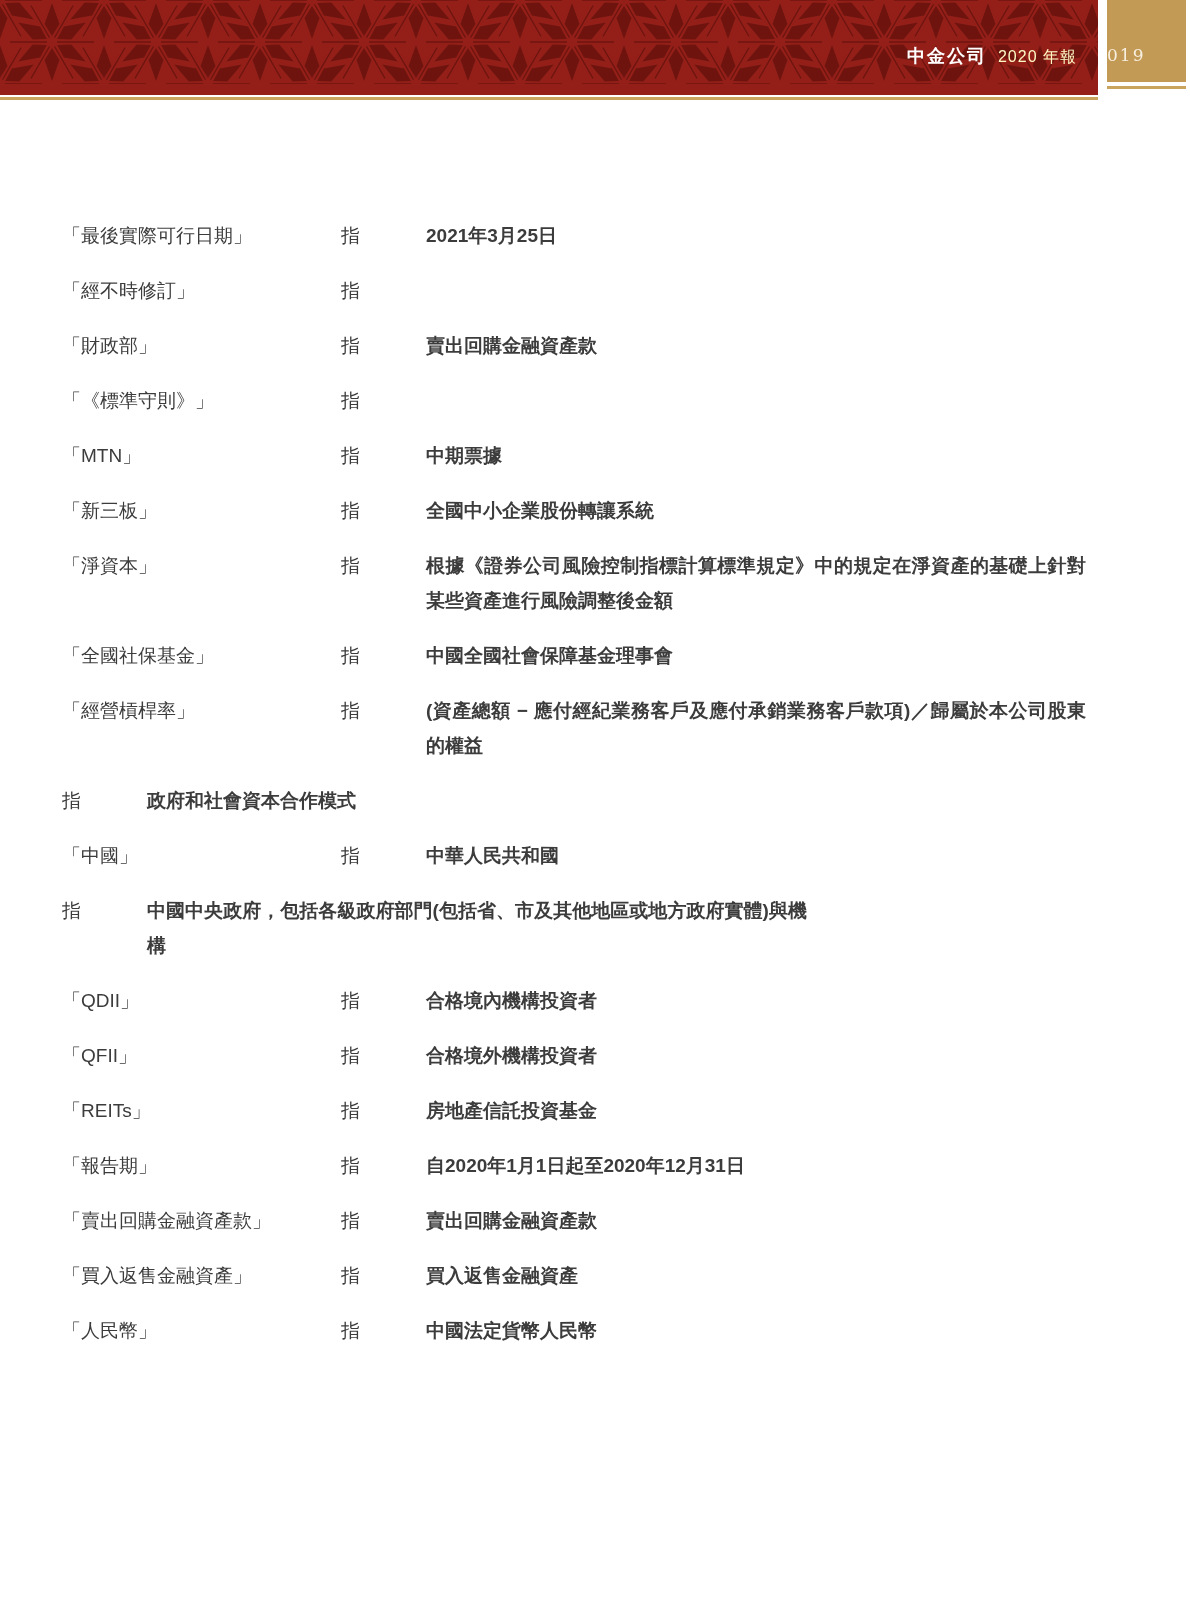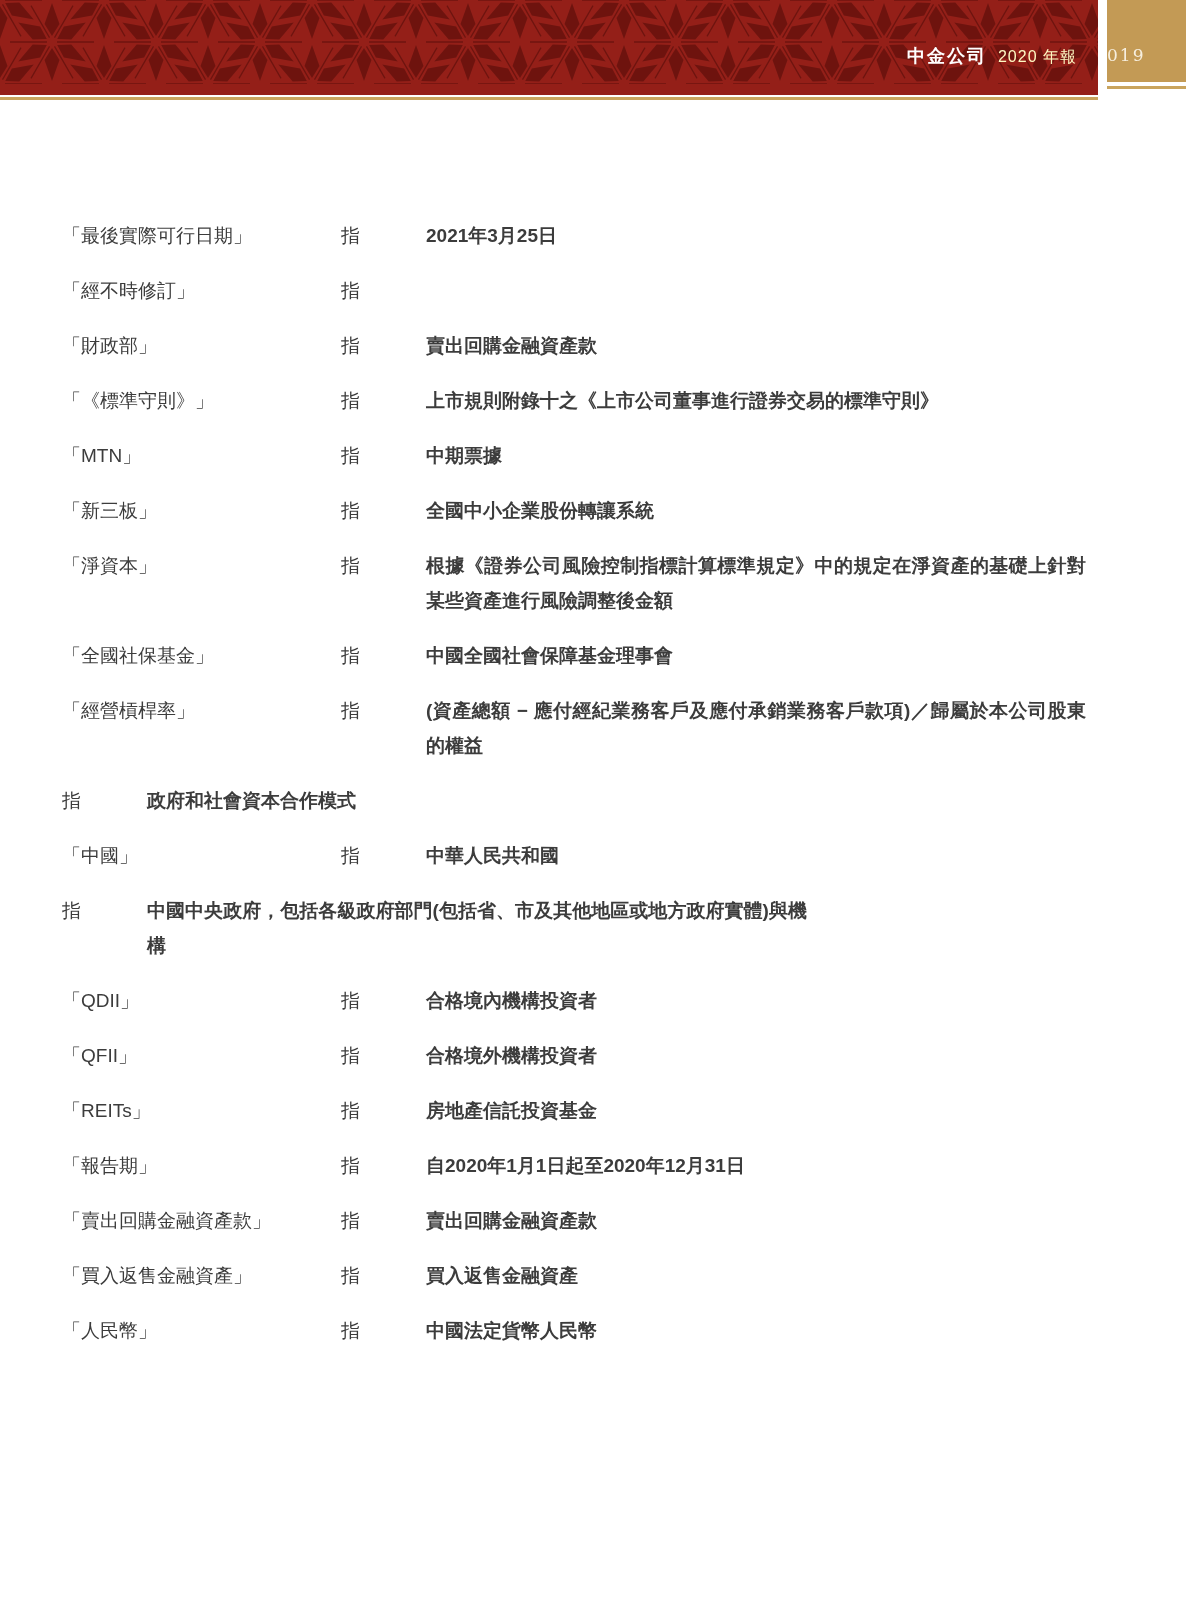--- a/index.html
+++ b/index.html
@@ -154,21 +154,20 @@
 
     <div class="row">
       <div class="term">「財政部」</div>
       <div class="conn">指</div>
       <div class="def">賣出回購金融資產款</div>
     </div>
 
     <div class="row">
       <div class="term">「《標準守則》」</div>
       <div class="conn">指</div>
-      <div class="def">上市規則附錄十之《上市公司董事進行證券交易的標準守則》</div>
     </div>
 
     <div class="row">
       <div class="term">「MTN」</div>
       <div class="conn">指</div>
       <div class="def">中期票據</div>
     </div>
 
     <div class="row">
       <div class="term">「新三板」</div>

